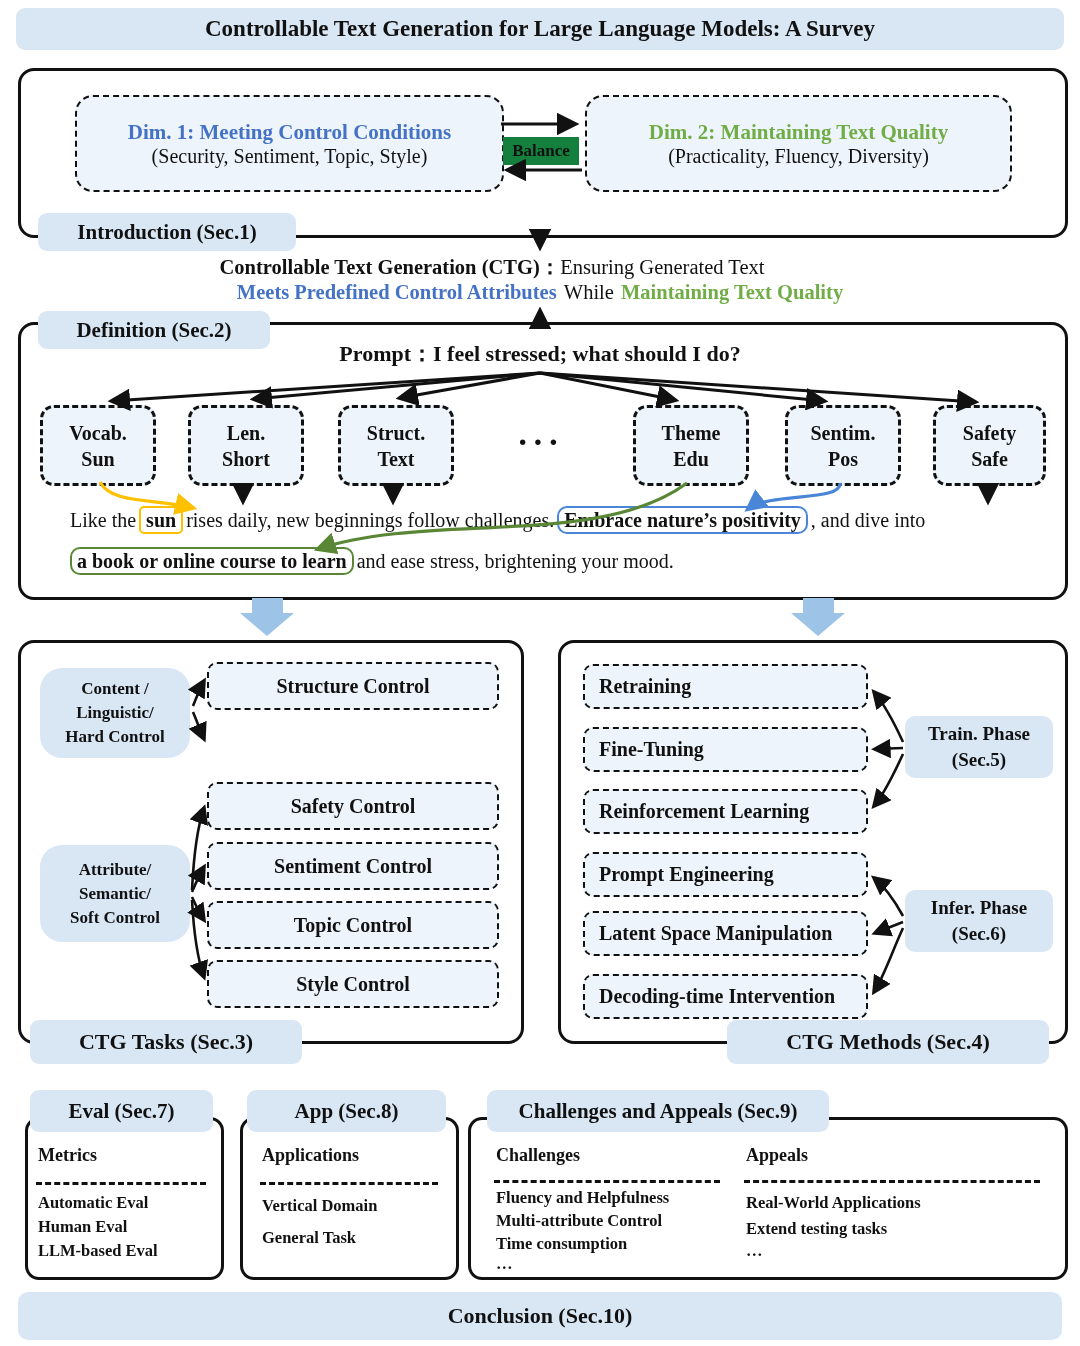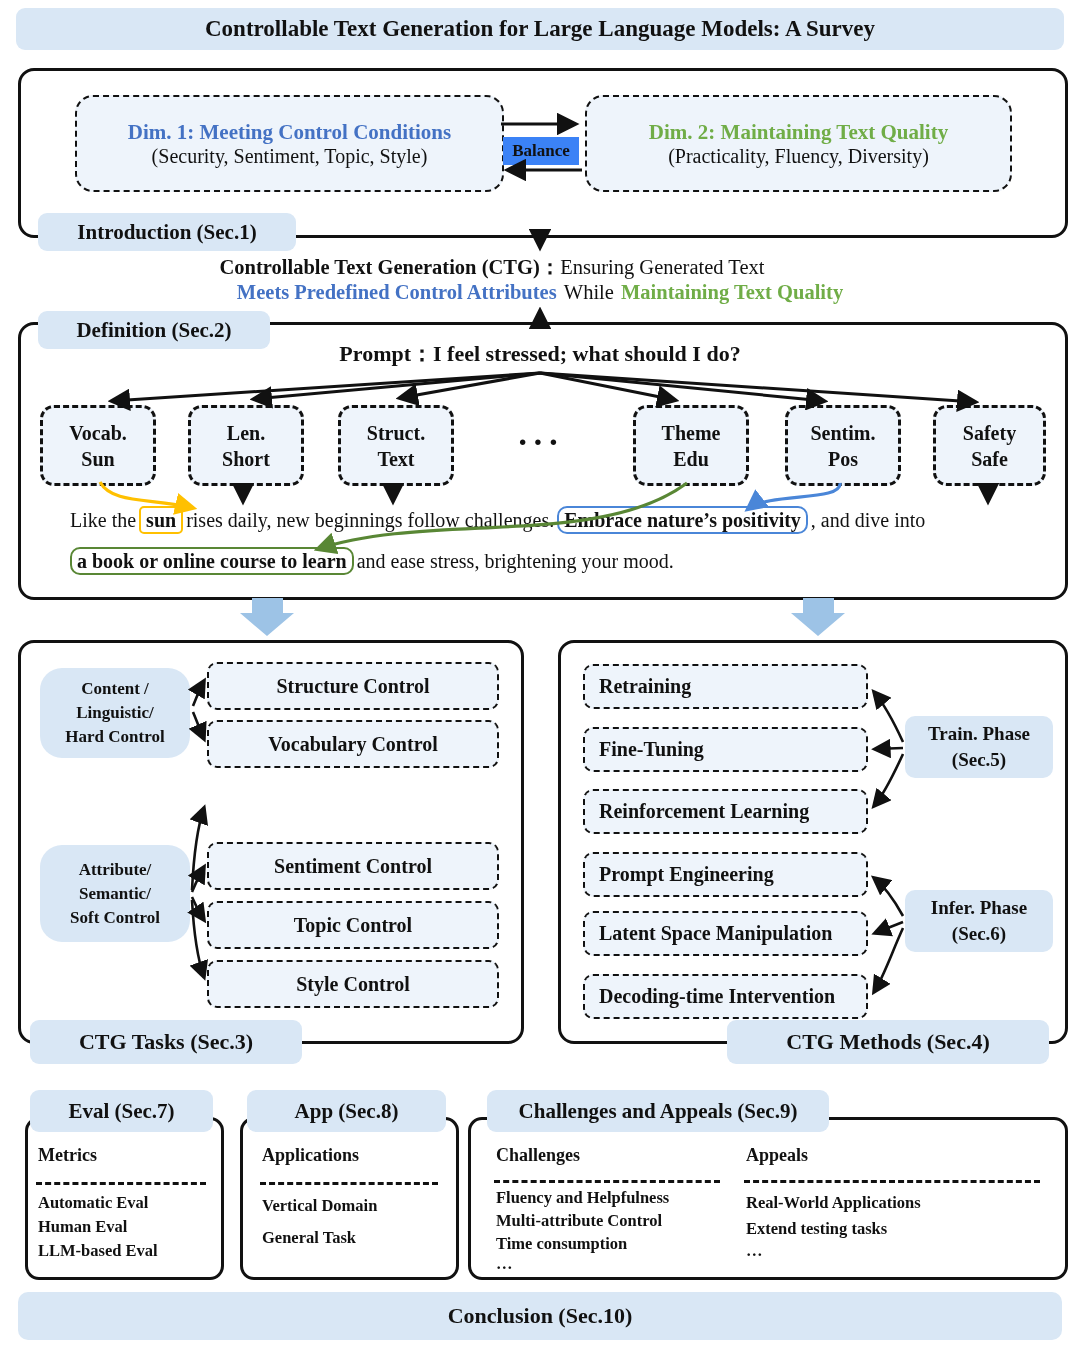--- a/index.html
+++ b/index.html
@@ -46,21 +46,21 @@
 
   <div class="abs panel flexc b" style="left:16px;top:8px;width:1048px;height:42px;font-size:23px;">Controllable Text Generation for Large Language Models: A Survey</div>
 
   <div class="abs solid-box" style="left:18px;top:68px;width:1044px;height:164px;"></div>
 
   <div class="abs dash-box" style="left:75px;top:95px;width:425px;height:93px;border-radius:18px;display:flex;flex-direction:column;align-items:center;justify-content:center;">
     <div class="b blue" style="font-size:21px;">Dim. 1: Meeting Control Conditions</div>
     <div style="font-size:20px;">(Security, Sentiment, Topic, Style)</div>
   </div>
 
-  <div class="abs b flexc" style="left:503px;top:137px;width:76px;height:28px;font-size:17px;background:#3b82f6;z-index:3;">Balance</div>
+  <div class="abs b flexc" style="left:503px;top:137px;width:76px;height:28px;font-size:17px;background:#15803d;z-index:3;">Balance</div>
 
   <div class="abs dash-box" style="left:585px;top:95px;width:423px;height:93px;border-radius:18px;display:flex;flex-direction:column;align-items:center;justify-content:center;">
     <div class="b green" style="font-size:21px;">Dim. 2: Maintaining Text Quality</div>
     <div style="font-size:20px;">(Practicality, Fluency, Diversity)</div>
   </div>
 
   <div class="abs panel flexc sec-label" style="left:38px;top:213px;width:258px;height:38px;font-size:21px;">Introduction (Sec.1)</div>
 
   <div class="abs" style="left:0;top:253px;width:984px;text-align:center;font-size:20.5px;white-space:nowrap;">
     <span class="b">Controllable Text Generation (CTG)：</span><span>Ensuring Generated Text</span>
@@ -117,21 +117,21 @@
     <span>Linguistic/</span>
     <span>Hard Control</span>
   </div>
   <div class="abs group-label" style="left:40px;top:845px;width:150px;height:97px;">
     <span>Attribute/</span>
     <span>Semantic/</span>
     <span>Soft Control</span>
   </div>
 
   <div class="abs task-box flexc" style="top:662px;">Structure Control</div>
-  <div class="abs task-box flexc" style="top:720px;">Vocabulary Control</div>
+  <div class="abs task-box flexc" style="top:782px;">Safety Control</div>
   <div class="abs task-box flexc" style="top:842px;">Sentiment Control</div>
   <div class="abs task-box flexc" style="top:901px;">Topic Control</div>
   <div class="abs task-box flexc" style="top:960px;">Style Control</div>
 
   <div class="abs panel flexc sec-label" style="left:30px;top:1020px;width:272px;height:44px;font-size:22px;">CTG Tasks (Sec.3)</div>
 
   <div class="abs solid-box" style="left:558px;top:640px;width:504px;height:398px;"></div>
 
   <div class="abs method-box" style="top:664px;">Retraining</div>
   <div class="abs method-box" style="top:727px;">Fine-Tuning</div>

